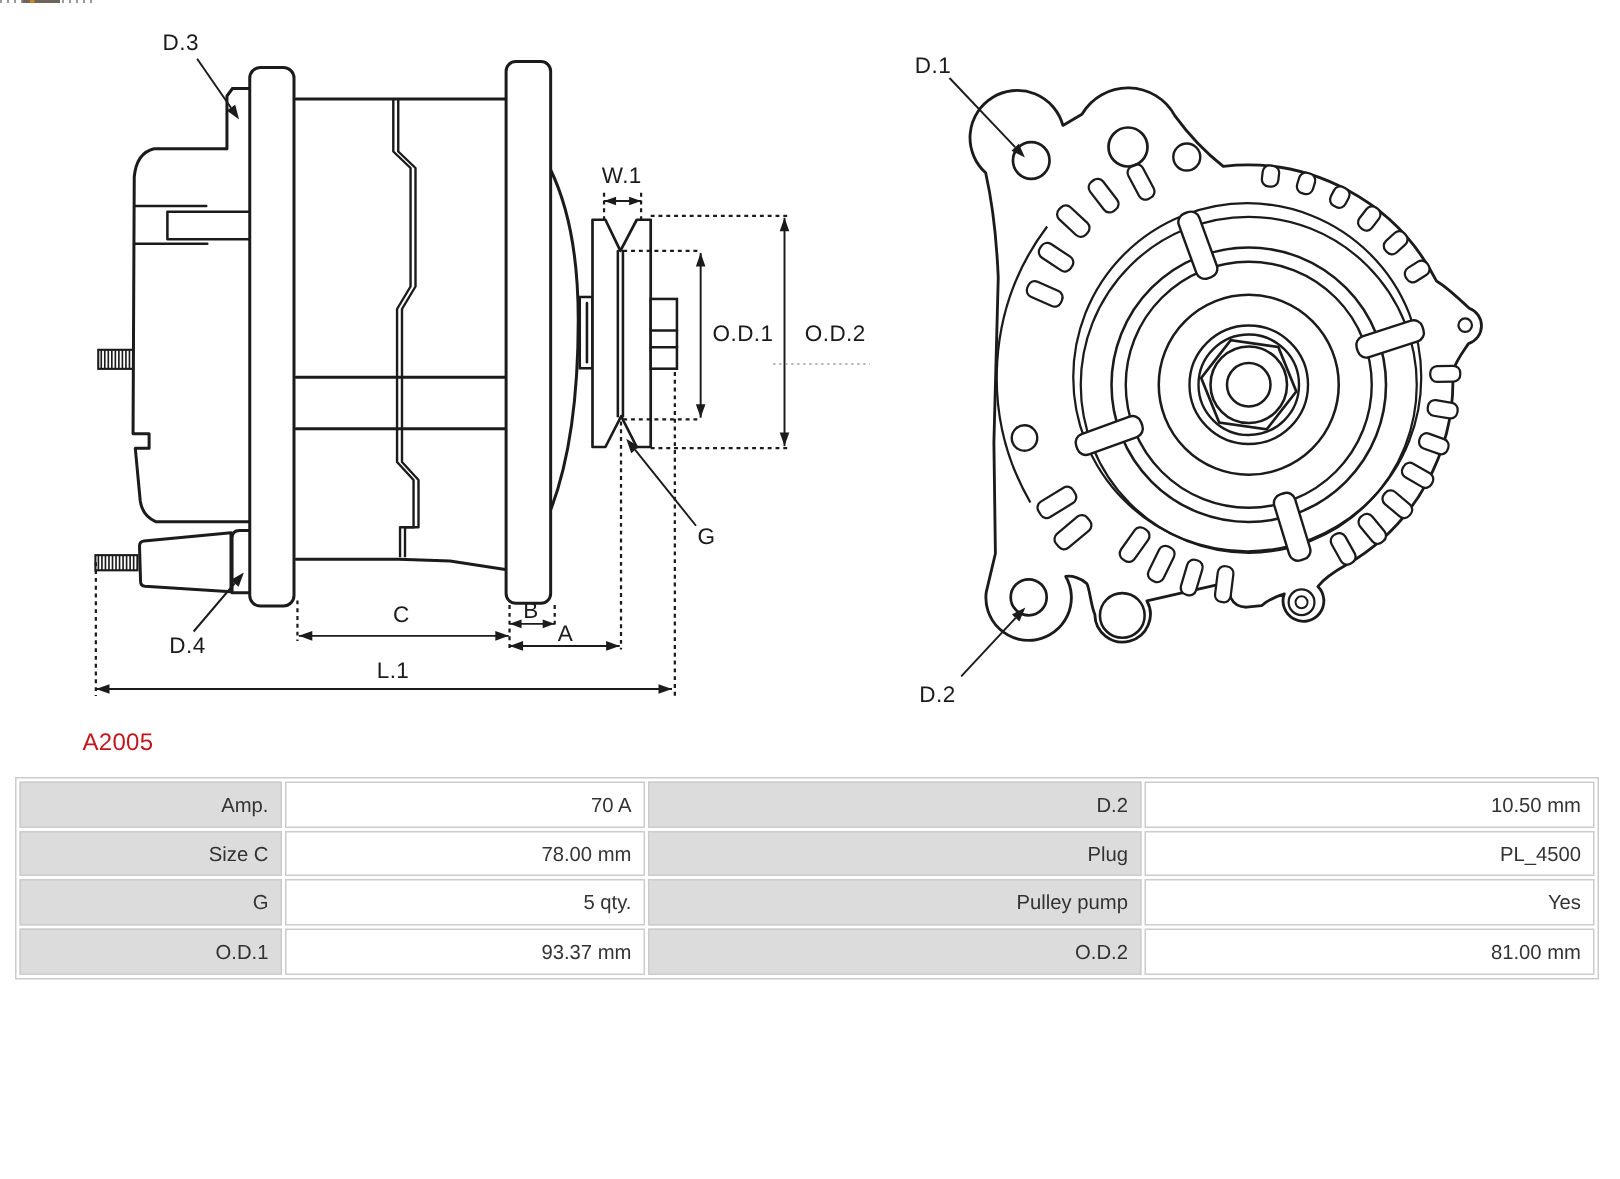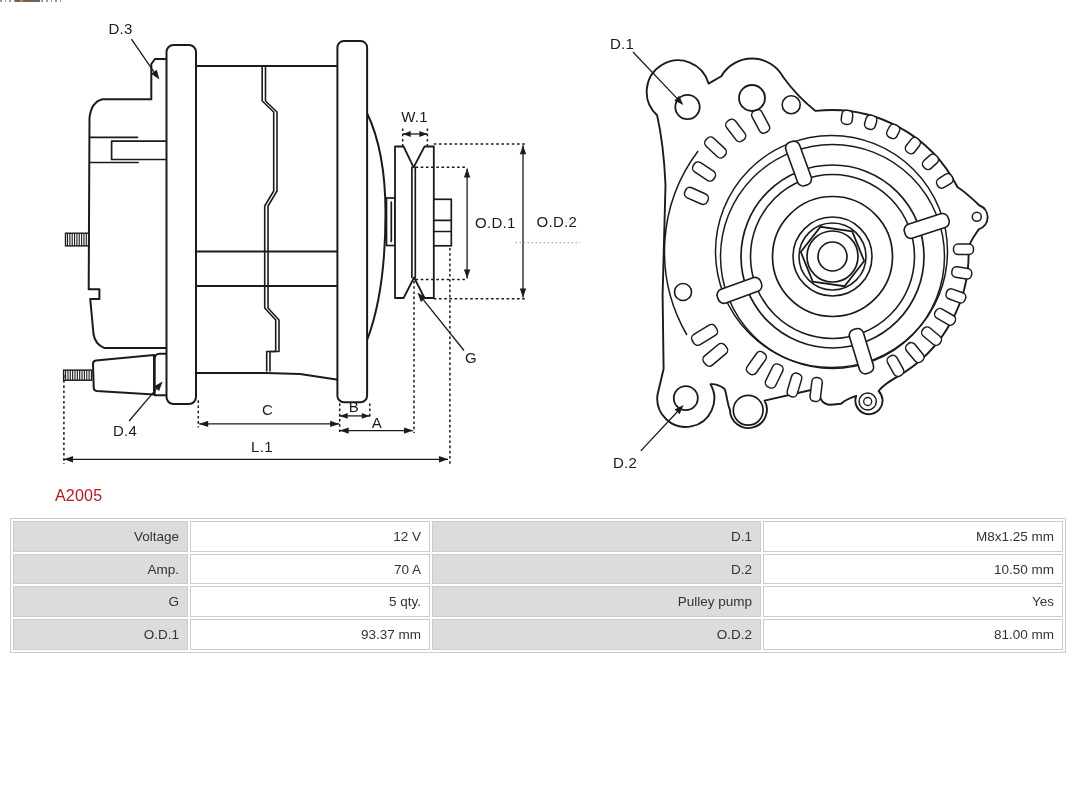--- a/index.html
+++ b/index.html
@@ -169,33 +169,33 @@
 </svg>
 <div class="title">A2005</div>
 <table>
     <colgroup>
       <col style="width:175px">
       <col style="width:240px">
       <col style="width:329px">
       <col style="width:300px">
     </colgroup>
 <tbody>
-      <tr>
-        <td class="l" style="width:175px">Voltage</td>
-        <td style="width:240px">12 V</td>
-        <td class="l" style="width:329px">D.1</td>
-        <td style="width:300px">M8x1.25 mm</td>
-      </tr>
 <tr>
         <td class="l" style="width:175px">Amp.</td>
         <td style="width:240px">70 A</td>
         <td class="l" style="width:329px">D.2</td>
         <td style="width:300px">10.50 mm</td>
       </tr>
 <tr>
+        <td class="l" style="width:175px">Size C</td>
+        <td style="width:240px">78.00 mm</td>
+        <td class="l" style="width:329px">Plug</td>
+        <td style="width:300px">PL_4500</td>
+      </tr>
+<tr>
         <td class="l" style="width:175px">G</td>
         <td style="width:240px">5 qty.</td>
         <td class="l" style="width:329px">Pulley pump</td>
         <td style="width:300px">Yes</td>
       </tr>
 <tr>
         <td class="l" style="width:175px">O.D.1</td>
         <td style="width:240px">93.37 mm</td>
         <td class="l" style="width:329px">O.D.2</td>
         <td style="width:300px">81.00 mm</td>

